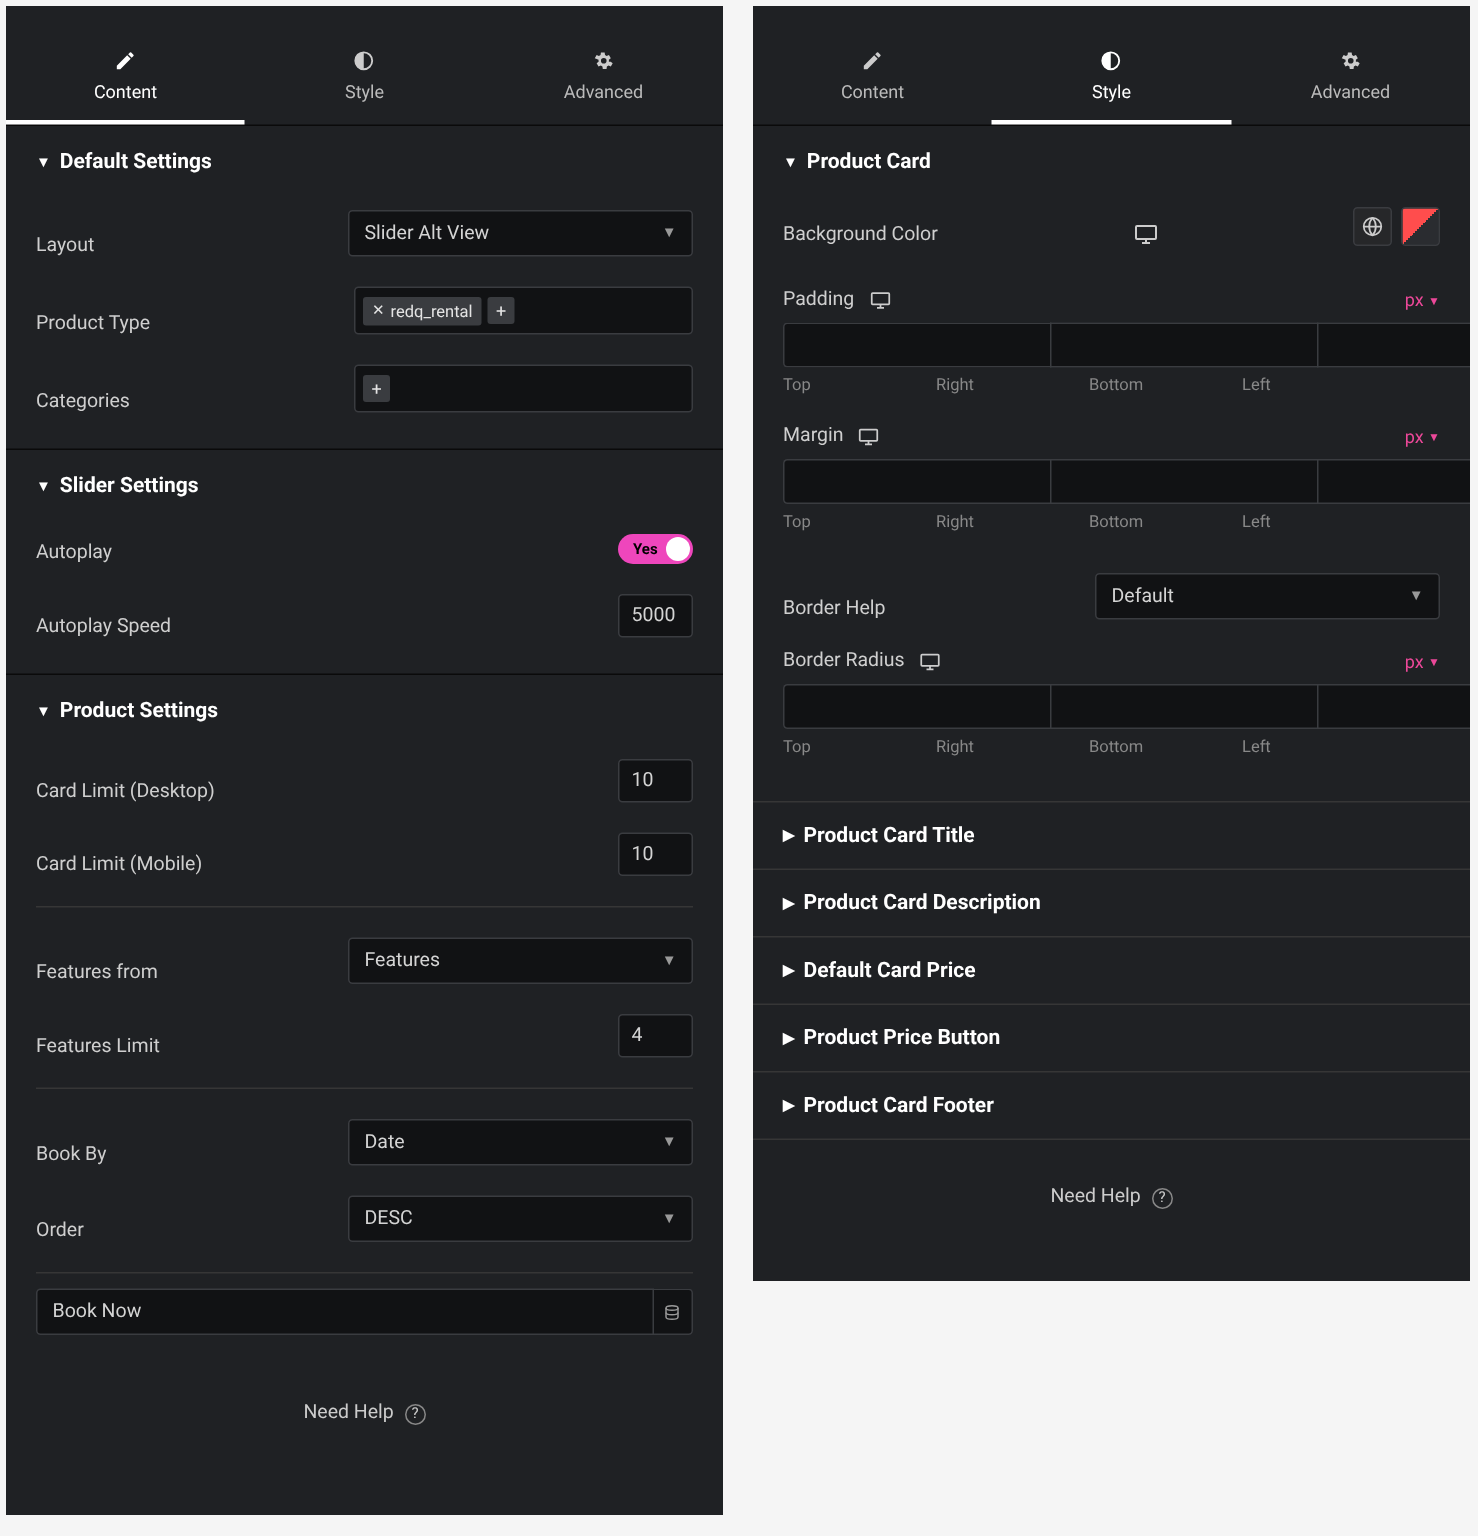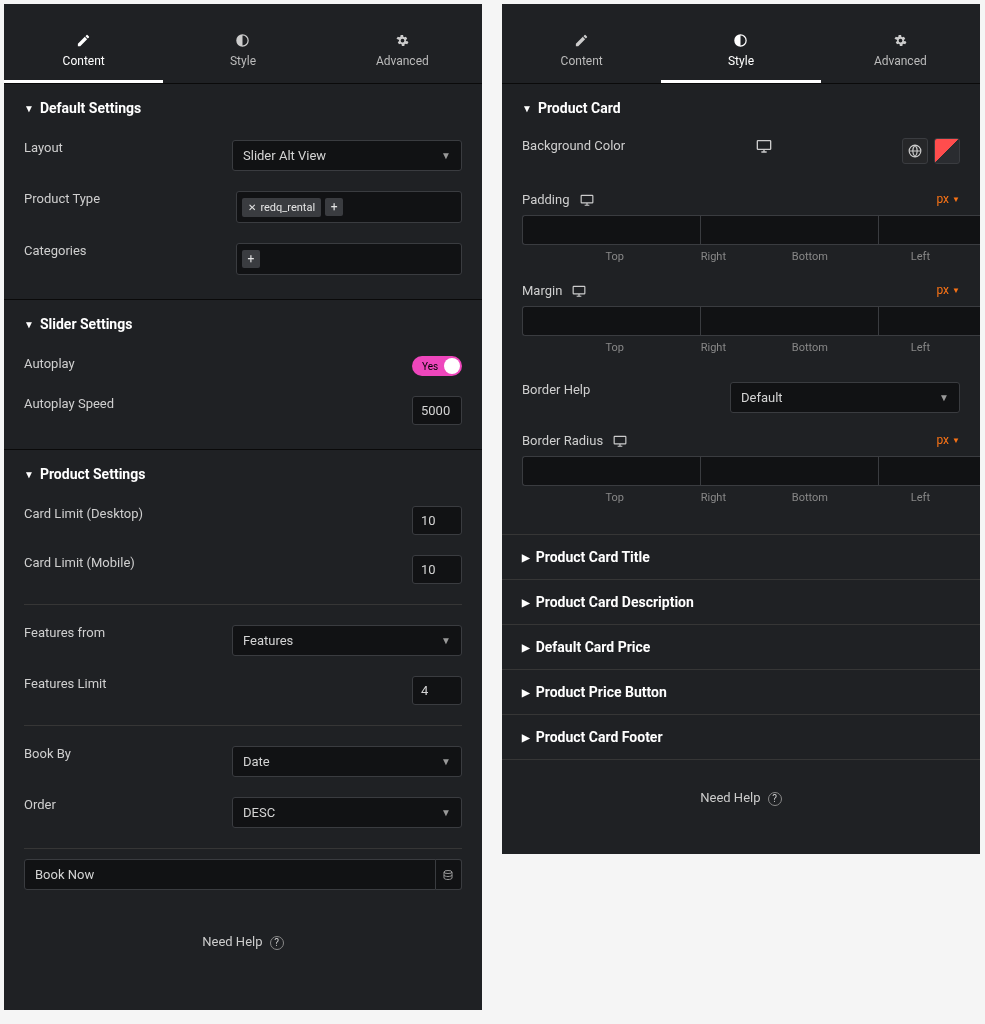--- a/index.html
+++ b/index.html
@@ -8,52 +8,52 @@
 .tabs { display: flex; border-bottom: 1px solid #0a0a0a; }
 .tab { flex: 1; text-align: center; padding: 29px 8px 12px; cursor: pointer; font-size: 12px; color: #bbb; }
 .tab.active { color: #fff; border-bottom: 3px solid #fff; }
 .tab-icon { display: block; font-size: 15px; margin-bottom: 6px; color: #ccc; }
 .tab.active .tab-icon { color: #fff; }
 .scroll-area { flex: 1; overflow-y: auto; padding-bottom: 20px; }
 .section-header { display: flex; align-items: center; gap: 6px; padding: 16px 20px 12px; font-weight: 700; font-size: 14px; color: #fff; cursor: pointer; }
 .section-header.collapsed { border-top: 1px solid #363636; padding: 14px 20px; }
 .caret { font-size: 10px; color: #fff; }
 .section-body { padding: 2px 20px 14px; }
-.control-row { display: flex; align-items: flex-start; padding: 10px 0; font-size: 13px; color: #cfcfcf; }
+.control-row { display: flex; align-items: flex-end; padding: 10px 0; font-size: 13px; color: #cfcfcf; }
 .control-label { flex: 1; font-size: 13px; }
 .control-input { width: 230px; }
 .select { width: 100%; background: #111214; border: 1px solid #3a3c40; color: #d4d4d4; padding: 7px 10px; border-radius: 3px; font-size: 13px; display: flex; justify-content: space-between; align-items: center; cursor: pointer; }
 .select .arrow { font-size: 10px; color: #999; }
 .tags-input { width: 226px; background: #111214; border: 1px solid #3a3c40; border-radius: 3px; padding: 5px; display: flex; gap: 4px; flex-wrap: wrap; align-items: center; min-height: 32px; }
 .tag { background: #3a3c40; color: #e4e4e4; font-size: 11px; padding: 3px 6px; border-radius: 2px; display: flex; align-items: center; gap: 4px; }
 .tag .x { font-size: 10px; cursor: pointer; }
 .plus-btn { background: #3a3c40; color: #e4e4e4; width: 18px; height: 18px; border-radius: 2px; display: flex; align-items: center; justify-content: center; font-size: 12px; cursor: pointer; }
 .hr { border: none; border-top: 1px solid #363636; margin: 10px 0; }
-.toggle { width: 50px; height: 20px; background: #ee46bc; border-radius: 10px; position: relative; cursor: pointer; display: flex; align-items: center; }
+.toggle { width: 50px; height: 20px; background: #ee46bc; border-radius: 10px; position: relative; cursor: pointer; display: flex; align-items: center; font-weight: bold; }
 .toggle-label { font-size: 10px; color: #000; position: absolute; left: 10px; }
 .toggle-knob { width: 16px; height: 16px; background: #fff; border-radius: 50%; position: absolute; right: 2px; }
 .num-input { width: 50px; background: #111214; border: 1px solid #3a3c40; color: #d4d4d4; padding: 6px 8px; border-radius: 3px; font-size: 13px; text-align: left; }
 .text-input { width: 100%; background: #111214; border: 1px solid #3a3c40; color: #d4d4d4; padding: 7px 10px; border-radius: 3px 0 0 3px; font-size: 13px; }
 .text-group { display: flex; width: 100%; }
 .text-addon { width: 28px; background: #111214; border: 1px solid #3a3c40; border-left: none; border-radius: 0 3px 3px 0; display: flex; align-items: center; justify-content: center; cursor: pointer; color: #999; font-size: 12px; }
 .ai-link { color: #ee46bc; font-size: 12px; cursor: pointer; display: flex; align-items: center; gap: 4px; }
 .ai-link .spark { font-size: 12px; }
 .footer { padding: 30px 0 40px; text-align: center; font-size: 13px; color: #ccc; }
 .footer .q { border: 1px solid #888; border-radius: 50%; width: 14px; height: 14px; display: inline-flex; align-items: center; justify-content: center; font-size: 10px; margin-left: 4px; }
 .style-row { padding: 10px 20px; font-size: 13px; color: #cfcfcf; }
-.style-row-top { display: flex; align-items: flex-start; justify-content: space-between; margin-bottom: 8px; }
+.style-row-top { display: flex; align-items: flex-end; justify-content: space-between; margin-bottom: 8px; }
 .style-row-left { display: flex; align-items: center; gap: 10px; }
 .device-icon { font-size: 14px; color: #ccc; cursor: pointer; }
-.unit-select { font-size: 12px; color: #f97316; cursor: pointer; display: flex; align-items: center; gap: 3px; }
+.unit-select { font-size: 12px; color: #ec4899; cursor: pointer; display: flex; align-items: center; gap: 3px; }
 .unit-select .dn { font-size: 8px; }
 .dim-inputs { display: flex; width: 100%; }
 .dim-cell { flex: 1; background: #111214; border: 1px solid #3a3c40; border-right: none; height: 30px; }
 .dim-cell:first-child { border-radius: 3px 0 0 3px; }
 .dim-labels { display: flex; margin-top: 5px; font-size: 11px; color: #888; }
-.dim-labels span { flex: 1; text-align: right; }
+.dim-labels span { flex: 1; text-align: left; }
 .dim-labels .spacer { width: 30px; flex: none; }
 .color-controls { display: flex; align-items: center; gap: 6px; }
 .globe-btn { width: 26px; height: 26px; border: 1px solid #3a3c40; border-radius: 3px; display: flex; align-items: center; justify-content: center; cursor: pointer; color: #ccc; font-size: 13px; background: #262729; }
 .color-btn { width: 26px; height: 26px; border: 1px solid #3a3c40; border-radius: 3px; cursor: pointer; background: linear-gradient(135deg, #ff4d4d 50%, #2a2c30 50%); position: relative; }
 .section-divider { border-top: 1px solid #0a0a0a; }
 svg { display: block; margin: 0 auto; }
 </style>
 </head>
 <body>
 

